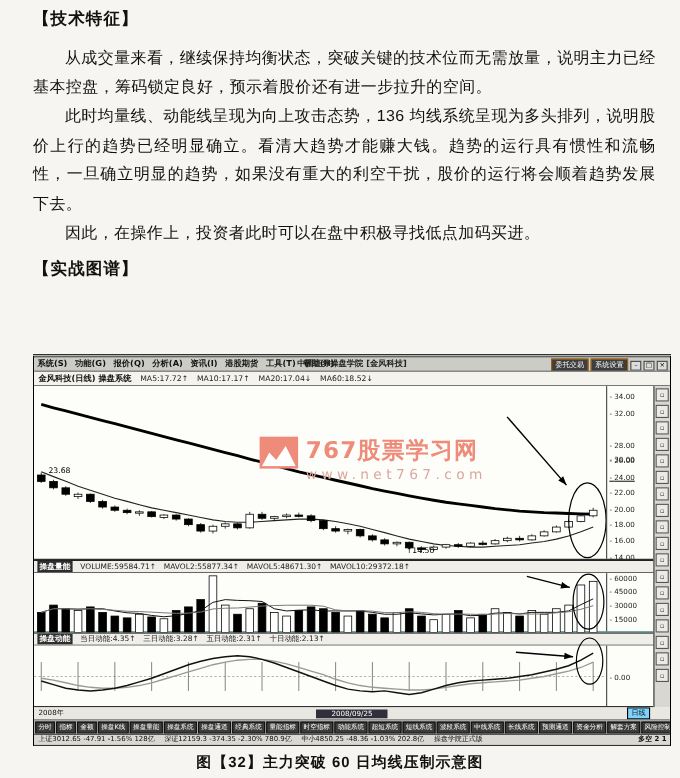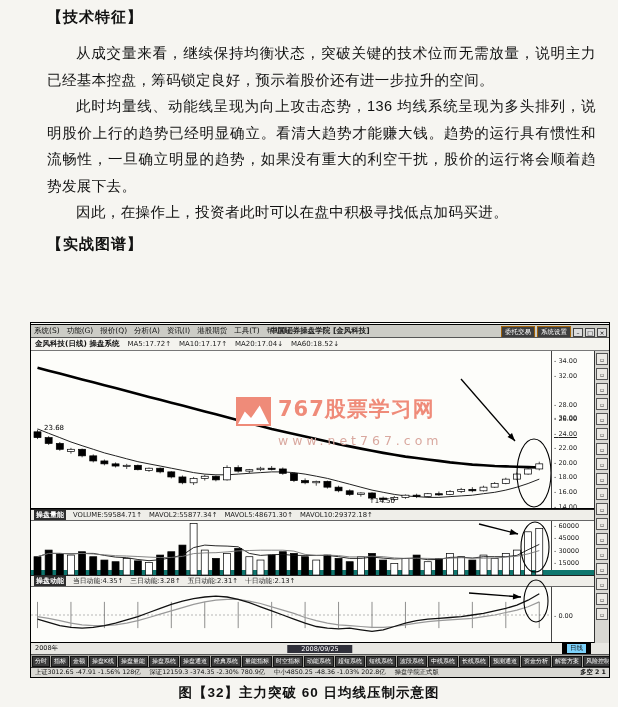--- a/index.html
+++ b/index.html
@@ -1,56 +1,56 @@
 <!DOCTYPE html>
 <html><head>
 <meta charset="utf-8">
 <style>
   * { margin:0; padding:0; box-sizing:border-box; }
   html,body { width:618px; }
   body {
     width:618px; height:707px; background:#f6f5f1; position:relative;
     font-family:"Liberation Sans", sans-serif; color:#111; overflow:hidden;
   }
-  .page { padding:8px 22px 0 47px; }
+  .page { padding:8px 22px 0 30px; }
   .sec-title { font-size:15px; font-weight:bold; letter-spacing:1px; margin-bottom:13px; }
   .para {
     font-size:14.5px; line-height:26.5px; text-align:justify;
     text-indent:2em; letter-spacing:0.4px;
   }
   .sec-title2 { font-size:15px; font-weight:bold; letter-spacing:1px; margin-top:9px; }
 
   
   .terminal {
     position:absolute; left:30px; top:322px; width:580px; height:356px;
     border:1px solid #000; border-top:3px double #000; background:#fdfdfa;
   }
   .t-inner { position:relative; width:578px; height:352px; font-family:"DejaVu Sans", sans-serif; }
   .row { position:absolute; left:0; width:578px; overflow:hidden; }
 
   .menubar { top:0; height:13px; background:#ccccc6; border-bottom:1px solid #555;
     display:flex; align-items:center; gap:7px; padding:0 3px; }
-  .menu-item { font-size:7.5px; font-weight:normal; color:#111; white-space:nowrap; }
+  .menu-item { font-size:7.5px; font-weight:bold; color:#111; white-space:nowrap; }
   .win-title { position:absolute; left:50%; transform:translateX(-50%); font-size:7.5px; font-weight:bold; color:#222; white-space:nowrap; }
   .tb-right { position:absolute; right:2px; top:1px; display:flex; gap:2px; align-items:center; }
   .tb-btn { background:#3e3e3e; color:#fff; font-size:6.5px; padding:1px 3px; border:1px solid #a16207; white-space:nowrap; }
   .win-ctl { width:10px; height:9px; background:#dddddd; border:1px solid #444; font-size:6px;
     display:flex; align-items:center; justify-content:center; color:#000; }
 
   .infoline { top:13px; height:13px; background:#f4f3ee; border-bottom:1px solid #777;
     display:flex; align-items:center; gap:8px; padding:0 4px; }
   .info-sym { font-size:7.5px; font-weight:bold; }
   .ma-label { font-size:7px; color:#222; white-space:nowrap; }
 
   .pane { position:absolute; left:0; background:#fdfdfa; }
   .pane svg { display:block; overflow:visible; }
   svg text { font-family:"DejaVu Sans", sans-serif; }
 
   .pane-price { top:26px; height:158px; width:563px; border-bottom:1px solid #000; }
-  .pane-vol   { top:196px; height:54px; width:563px; border-bottom:5px solid #0f766e; }
+  .pane-vol   { top:196px; height:54px; width:563px; border-bottom:1px solid #0f766e; }
   .pane-mom   { top:262px; height:56px; width:563px; border-bottom:1px solid #000; }
 
   .ylabels { position:absolute; left:520px; top:0; width:43px; height:100%; border-left:1px solid #444; }
   .ylabels span { position:absolute; left:2px; font-size:6.5px; color:#222; white-space:nowrap; }
   .ylabels span::before { content:"- "; }
 
   .pane-hdr { background:#efeee9; border-top:1px solid #222; border-bottom:1px solid #666;
     display:flex; align-items:center; gap:7px; padding:0 3px; height:12px; }
   .pane-hdr .hdr-label { font-size:7px; font-weight:bold; background:#2e2e2e; color:#fff; padding:0 2px; }
   .pane-hdr .hdr-val { font-size:6.8px; color:#222; white-space:nowrap; }
@@ -58,38 +58,38 @@
 
   .toolbar { position:absolute; right:0; top:26px; height:292px; width:15px;
     border-left:1px solid #333; background:#d8d7d2; display:flex; flex-direction:column; gap:3px; padding:2px 1px; }
   .tool-ic { width:12px; height:12px; background:#eceae5; border:1px solid #555; font-size:6px;
     display:flex; align-items:center; justify-content:center; color:#333; }
 
   .date-axis { top:318px; height:12px; background:#e8e7e2; border-bottom:1px solid #555;
     display:flex; align-items:center; font-size:6.5px; }
   .date-left { margin-left:4px; }
   .date-center { position:absolute; left:50%; transform:translateX(-50%); background:#30303a; color:#fff; padding:0 14px; }
-  .date-right { position:absolute; right:18px; border:5px solid #000000; background:#7dd3fc; padding:0 3px; }
+  .date-right { position:absolute; right:18px; border:1px solid #000000; background:#7dd3fc; padding:0 3px; }
 
   .tabsrow { top:330px; height:12px; background:#a9a8a2; display:flex; gap:1px; padding:1px 1px 0; }
   .tab { background:#3c3c3c; color:#fff; font-size:6px; padding:0 2px; white-space:nowrap;
     display:flex; align-items:center; border:1px solid #111; }
 
   .statusrow { top:342px; height:10px; background:#d9d8d3; border-top:1px solid #333;
     display:flex; align-items:center; gap:9px; padding:0 4px; }
   .stat-seg { font-size:6.3px; color:#111; white-space:nowrap; }
   .stat-right { position:absolute; right:3px; font-size:6.3px; font-weight:bold; }
 
   
   .watermark { position:absolute; left:205px; top:46px; display:flex; gap:7px; align-items:flex-start; pointer-events:none; }
   .wm-logo { width:35px; height:29px; background:#ef8b79; position:relative; }
   .wm-mtn { position:absolute; left:2px; right:2px; bottom:2px; top:6px; background:#fff;
     clip-path:polygon(0 100%, 22% 40%, 42% 72%, 70% 12%, 100% 100%); }
   .wm-text1 { font-size:21px; font-weight:bold; color:#ef8b79; line-height:24px; letter-spacing:1px; }
-  .wm-text2 { font-size:12.5px; color:#d9a89f; letter-spacing:4px; margin-top:12px; }
+  .wm-text2 { font-size:12.5px; color:#d9a89f; letter-spacing:4px; margin-top:2px; }
 
   .caption { position:absolute; left:0; width:618px; top:684px; text-align:center;
     font-size:13.5px; font-weight:bold; letter-spacing:1px; }
 </style>
 </head>
 <body>
 
 <div class="page">
   <div class="sec-title">【技术特征】</div>
   <p class="para">从成交量来看，继续保持均衡状态，突破关键的技术位而无需放量，说明主力已经基本控盘，筹码锁定良好，预示着股价还有进一步拉升的空间。</p>

